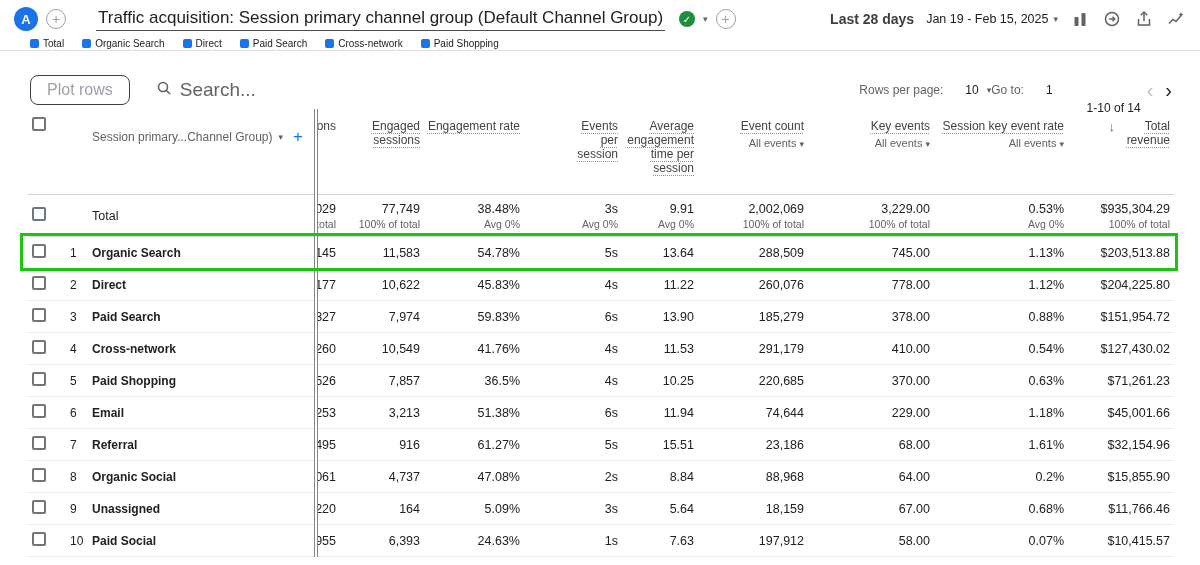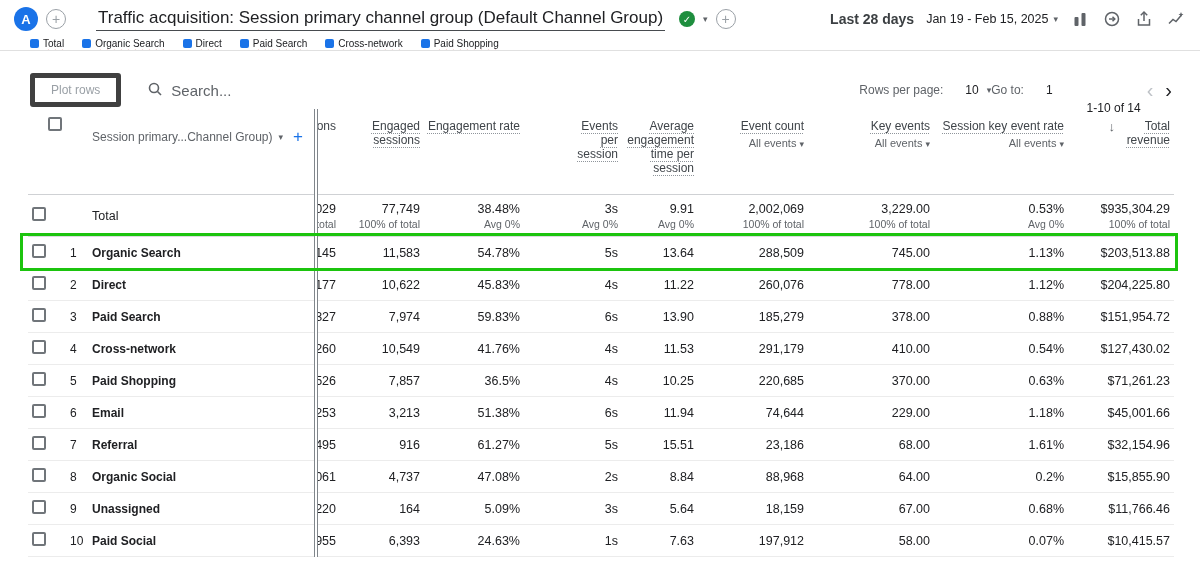--- a/index.html
+++ b/index.html
@@ -26,37 +26,37 @@
   
   .legend { height:13px; border-bottom:1px solid #e0e0e0; display:flex; align-items:flex-end; gap:18px;
             padding:0 0 1px 30px; overflow:hidden; }
   .legend-item { display:flex; align-items:center; gap:4px; }
   .legend-swatch { width:9px; height:9px; border-radius:2px; background:#1a73e8; flex:0 0 auto; }
   .legend-label { font-size:10px; color:#202124; white-space:nowrap;
                   text-decoration:underline wavy #e53935 1px; text-underline-offset:2px; }
 
   
   .toolbar { margin-top:24px; height:30px; display:flex; align-items:center; padding:0 22px 0 30px; }
-  .plot-rows { border:5px solid #404040; border-radius:3px; background:#fff; color:#9aa0a6; font-size:12px;
+  .plot-rows { border:1px solid #404040; border-radius:8px; background:#fff; color:#9aa0a6; font-size:16px;
                padding:5px 16px; white-space:nowrap; }
-  .search-box { display:flex; align-items:center; gap:8px; color:#5f6368; font-size:15px; margin-left:26px; }
+  .search-box { display:flex; align-items:center; gap:8px; color:#5f6368; font-size:19px; margin-left:26px; }
   .toolbar-right { margin-left:auto; display:flex; align-items:center; font-size:12px; color:#5f6368; }
   .rpp-value { color:#202124; margin-left:22px; display:flex; gap:8px; align-items:center; }
   .goto-label { }
   .goto-value { color:#202124; margin-left:22px; }
   .range-text { margin-left:34px; color:#202124;margin-top:36px; }
   .chev { font-size:20px; line-height:1; padding:0 6px; color:#202124; }
   .chev.disabled { color:#bdc1c6; }
 
   
   .table { margin:6px 26px 0 28px; font-size:12.5px; position:relative; }
   .grid { display:grid; grid-template-columns:34px 30px 224px 24px 84px 100px 98px 76px 110px 126px 134px 1fr;
           align-items:center; }
   .header-row { align-items:start; height:84px; border-bottom:1px solid #cfd1d4; }
-  .hcell { padding-top:8px; font-size:12px; color:#3f4449; font-weight:500;text-align:right; }
+  .hcell { padding-top:8px; font-size:12px; color:#3f4449; font-weight:500; }
   .hcell.r, .cell.r { text-align:right; padding-right:4px; }
   .h-label { text-decoration:underline dotted #8f959b 1px; text-underline-offset:3px; }
   .w48 { display:inline-block; width:48px; text-align:right; }
   .w52 { display:inline-block; width:52px; }
   .filter { font-size:11px; color:#5f6368; font-weight:400; margin-top:4px; white-space:nowrap; }
   .dim-cell { padding-top:16px; font-size:12px; color:#5f6368; font-weight:400; display:flex; align-items:center; gap:6px; }
   .add-dim { color:var(--accent-blue,#1a73e8); font-size:17px; font-weight:400; margin-left:4px; }
   .cb-cell { padding-left:4px; padding-top:6px; }
   .checkbox { width:14px; height:14px; border:2px solid #70757a; border-radius:2px; display:inline-block; background:#fff; }
   .sorted-cell { display:flex; justify-content:flex-end; gap:3px; }

